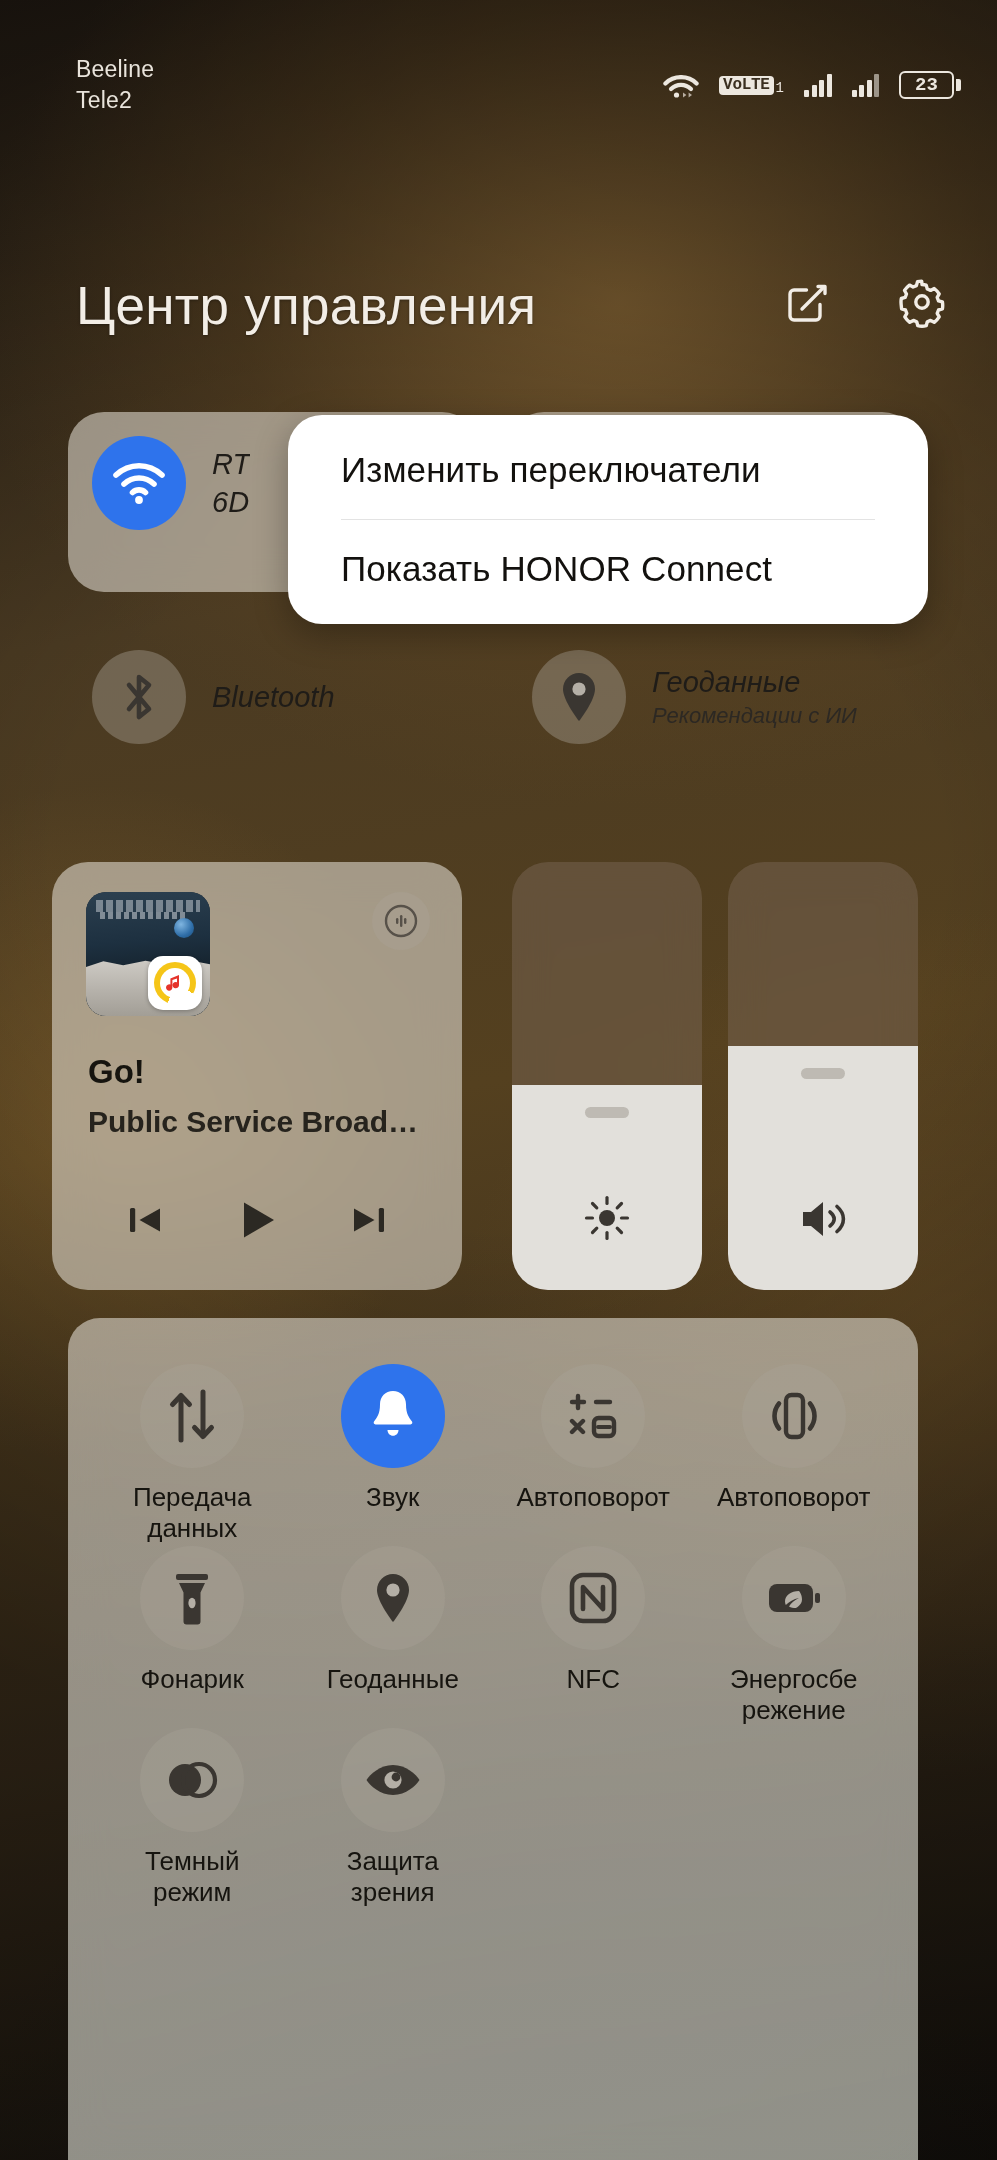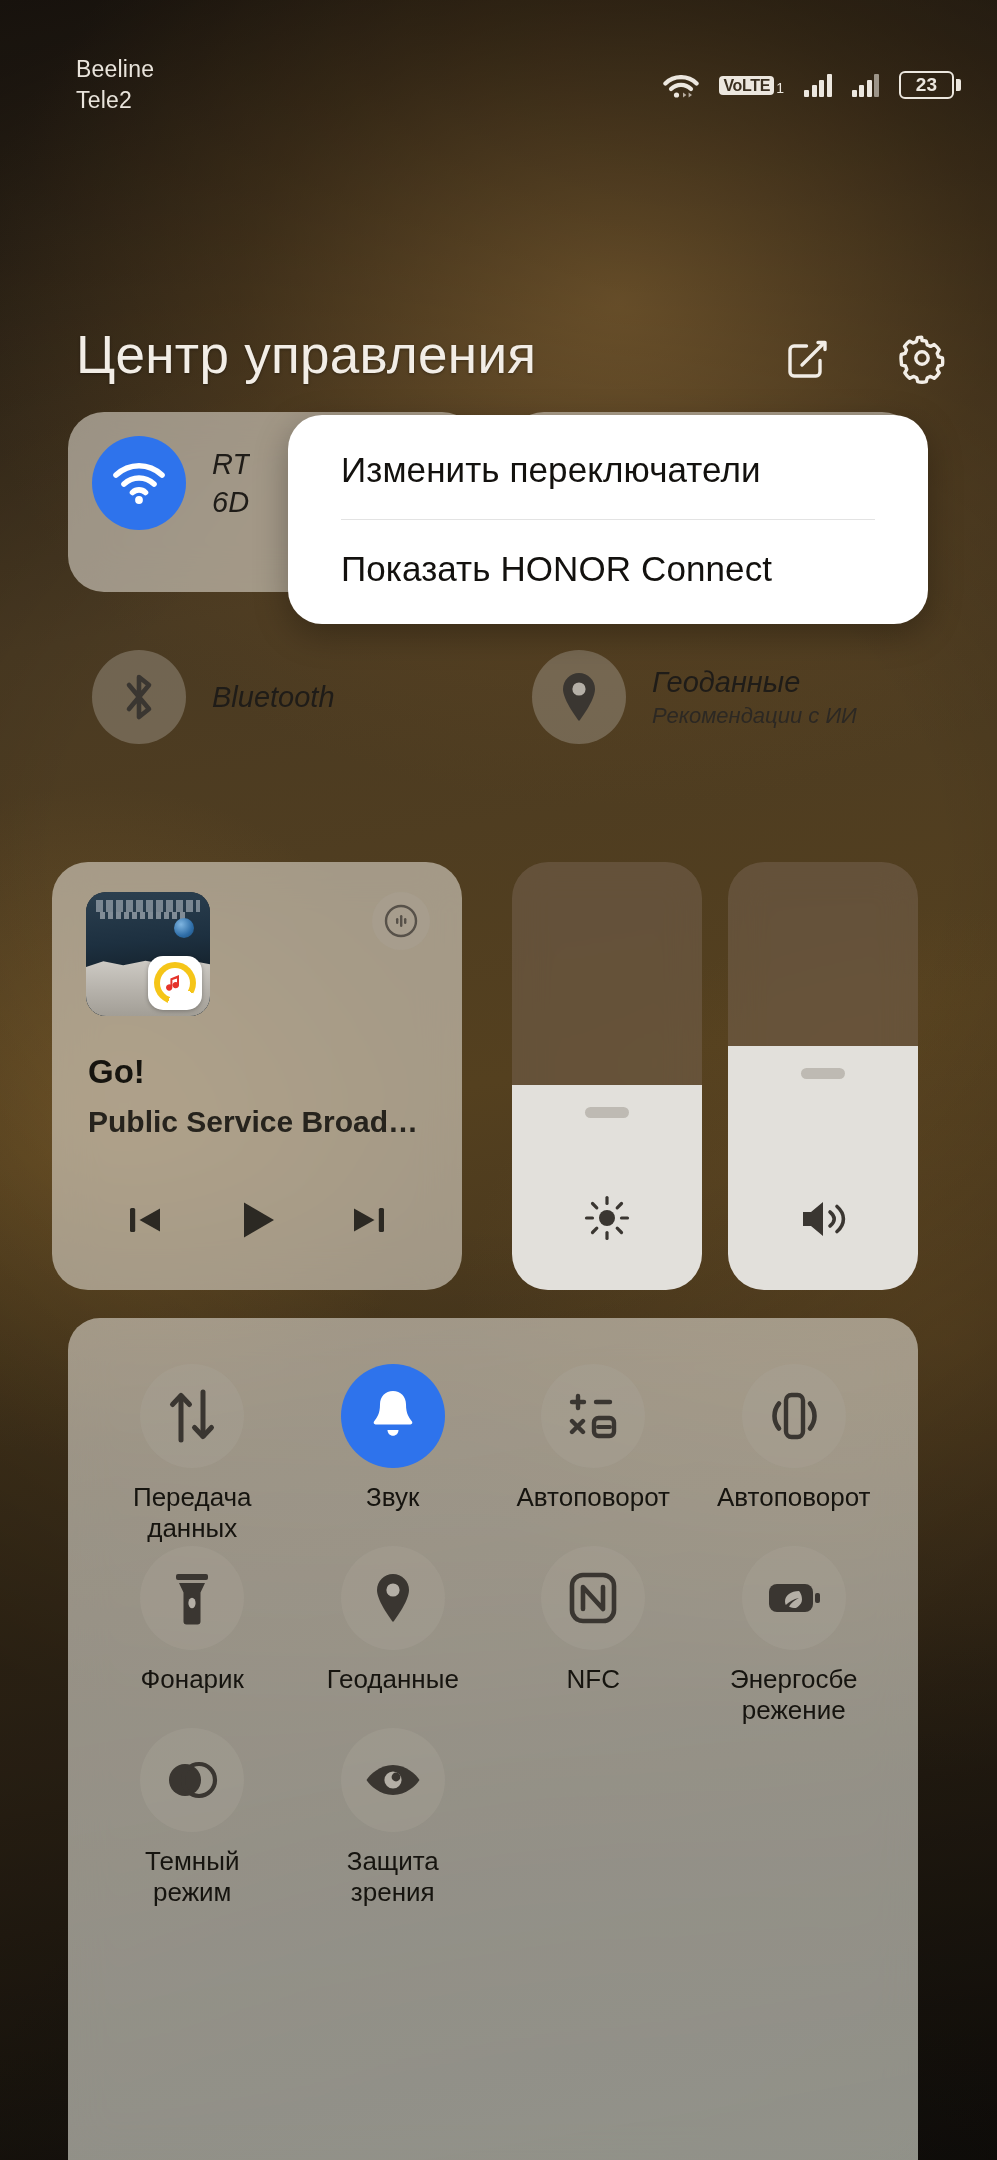--- a/index.html
+++ b/index.html
@@ -26,21 +26,21 @@
     background: radial-gradient(ellipse 1100px 900px at 50% 40%, rgba(0,0,0,0) 40%, rgba(0,0,0,0.35) 100%);
   }
 
   
   .statusbar{
     position:absolute; left:0; right:0; top:0; height:170px;
     display:flex; align-items:center; justify-content:space-between;
     padding: 0 36px 0 76px; z-index:5;
   }
   .carriers{ color:#e9e4dc; font-size:23px; line-height:31px; letter-spacing:.2px; }
-  .sb-right{ display:flex; align-items:center; gap:20px; }
+  .sb-right{ display:flex; align-items:center; gap:20px;font-family:Liberation Mono, monospace; }
   .volte{
     background:#ece7df; color:#3a2f20; font-size:16px; font-weight:bold;
     border-radius:4px; padding:2px 4px; letter-spacing:-.3px; line-height:15px;
   }
   .volte-wrap{ display:flex; align-items:flex-end; gap:2px; }
   .volte-sub{ color:#ece7df; font-size:14px; line-height:14px; }
   .bars{ display:flex; align-items:flex-end; gap:2.5px; height:24px; }
   .bars i{ display:block; width:5px; background:#ece7df; border-radius:1px; }
   .bars i:nth-child(1){height:7px}
   .bars i:nth-child(2){height:12px}
@@ -53,21 +53,21 @@
   .batt-body{
     border:2.5px solid #ece7df; border-radius:6px; width:55px; height:28px;
     display:flex; align-items:center; justify-content:center;
     color:#ece7df; font-size:19px; font-weight:bold; letter-spacing:.2px;
   }
   .batt-tip{ width:5px; height:12px; background:#ece7df; border-radius:0 2px 2px 0; }
 
   
   .header{
     position:absolute; top:275px; left:0; right:0; height:110px;
-    display:flex; align-items:flex-end; z-index:5; padding: 0 36px 0 76px;
+    display:flex; align-items:flex-start; z-index:5; padding: 0 36px 0 76px;
   }
   .page-title{
     color:#f2ede6; font-size:53px; font-weight:400; letter-spacing:.3px; flex:1;
     text-shadow: 0 1px 3px rgba(0,0,0,.35);
   }
   .hdr-icons{ display:flex; align-items:center; gap:60px; padding-right:12px;}
   .hdr-btn{ width:54px; height:54px; display:flex; align-items:center; justify-content:center; }
 
   
   .tile{

